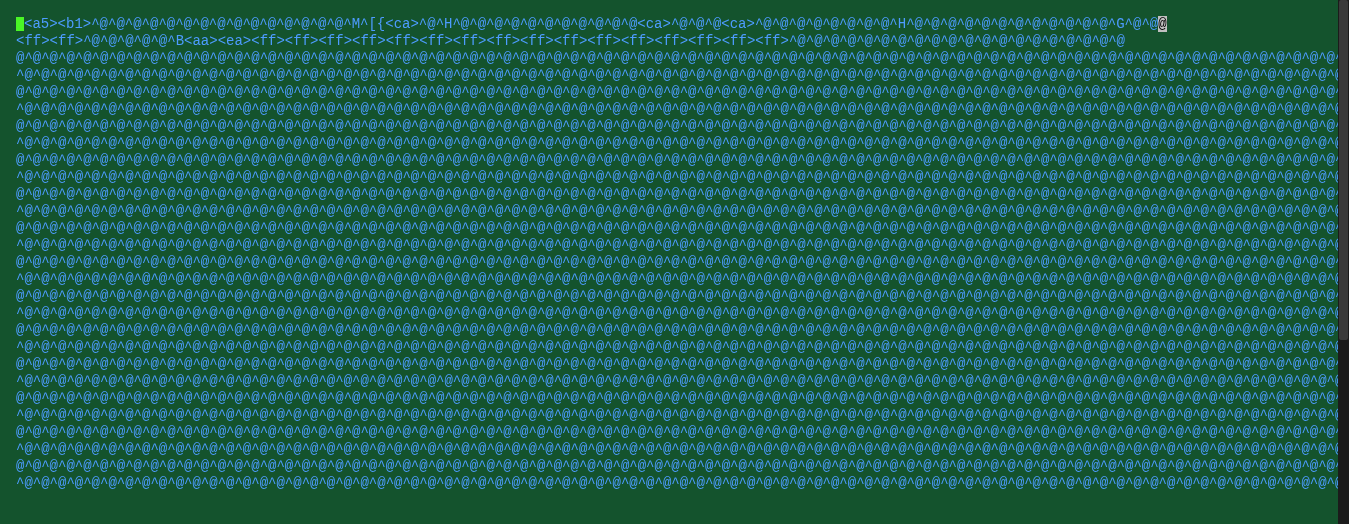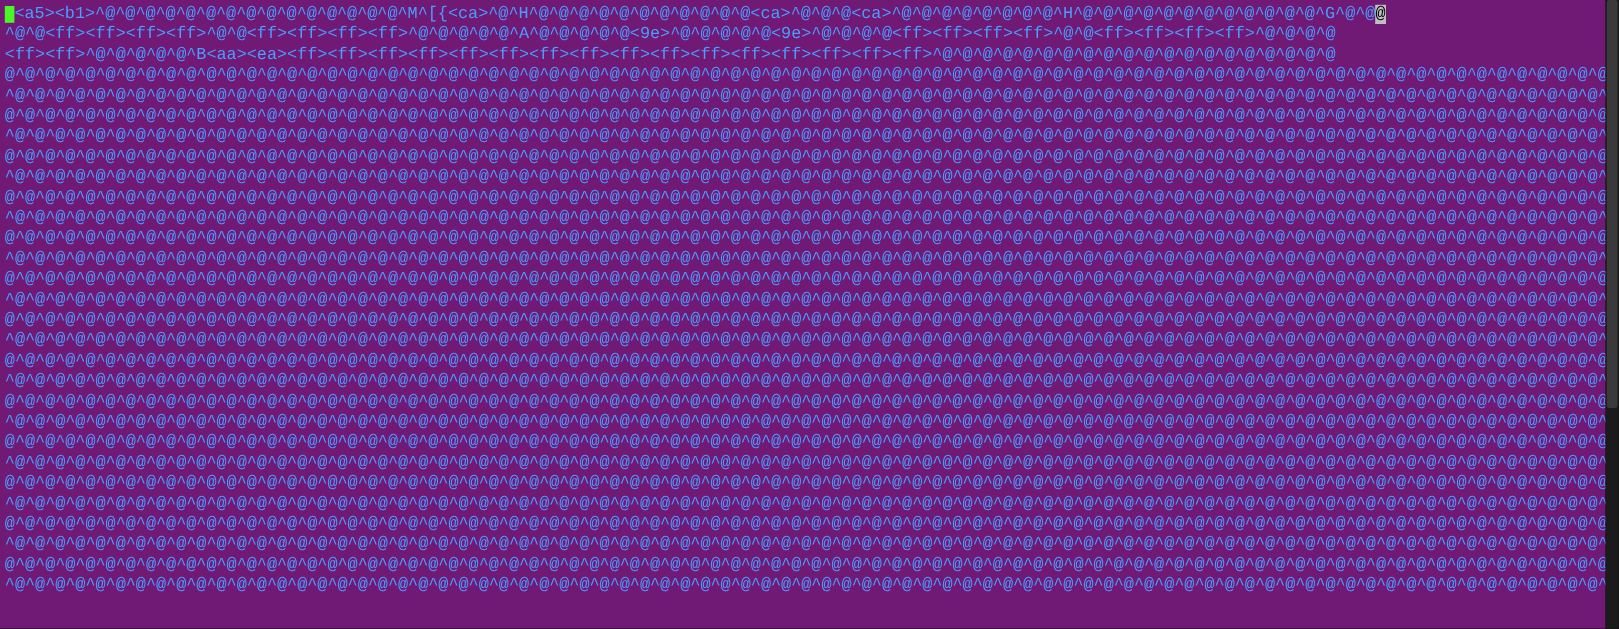--- a/index.html
+++ b/index.html
@@ -9,22 +9,22 @@
     height: 524px;
     background: #000000;
     overflow: hidden;
     font-family: "Consolas", "Courier New", monospace;
     font-size: 14px;
     line-height: 17px;
   }
   .terminal {
     width: 1338px;
     height: 524px;
-    background: #701a75;
-    padding: 4px;
+    background: #14532d;
+    padding: 16px;
     position: relative;
     overflow: hidden;
     box-sizing: border-box;
   }
   .line {
     white-space: pre;
     color: #4d9cff;
     letter-spacing: 0px;
     height: 17px;
   }
@@ -56,21 +56,20 @@
     height: 340px;
     background: #3a3a3a;
     border-radius: 2px;
   }
 </style>
 </head>
 <body>
 
 <div class="terminal" id="term">
     <div class="line"><span class="cursor"></span>&lt;a5&gt;&lt;b1&gt;^@^@^@^@^@^@^@^@^@^@^@^@^@^@^@^M^[{&lt;ca&gt;^@^H^@^@^@^@^@^@^@^@^@^@^@&lt;ca&gt;^@^@^@&lt;ca&gt;^@^@^@^@^@^@^@^@^H^@^@^@^@^@^@^@^@^@^@^@^@^G^@^@<span class="hl">@</span></div>
-    <div class="line">^@^@&lt;ff&gt;&lt;ff&gt;&lt;ff&gt;&lt;ff&gt;^@^@&lt;ff&gt;&lt;ff&gt;&lt;ff&gt;&lt;ff&gt;^@^@^@^@^@^A^@^@^@^@^@&lt;9e&gt;^@^@^@^@^@&lt;9e&gt;^@^@^@^@&lt;ff&gt;&lt;ff&gt;&lt;ff&gt;&lt;ff&gt;^@^@&lt;ff&gt;&lt;ff&gt;&lt;ff&gt;&lt;ff&gt;^@^@^@^@</div>
     <div class="line">&lt;ff&gt;&lt;ff&gt;^@^@^@^@^@^B&lt;aa&gt;&lt;ea&gt;&lt;ff&gt;&lt;ff&gt;&lt;ff&gt;&lt;ff&gt;&lt;ff&gt;&lt;ff&gt;&lt;ff&gt;&lt;ff&gt;&lt;ff&gt;&lt;ff&gt;&lt;ff&gt;&lt;ff&gt;&lt;ff&gt;&lt;ff&gt;&lt;ff&gt;&lt;ff&gt;^@^@^@^@^@^@^@^@^@^@^@^@^@^@^@^@^@^@^@^@</div>
     <div class="line">@^@^@^@^@^@^@^@^@^@^@^@^@^@^@^@^@^@^@^@^@^@^@^@^@^@^@^@^@^@^@^@^@^@^@^@^@^@^@^@^@^@^@^@^@^@^@^@^@^@^@^@^@^@^@^@^@^@^@^@^@^@^@^@^@^@^@^@^@^@^@^@^@^@^@^@^@^@^@^@^@^@^@^@</div>
     <div class="line">^@^@^@^@^@^@^@^@^@^@^@^@^@^@^@^@^@^@^@^@^@^@^@^@^@^@^@^@^@^@^@^@^@^@^@^@^@^@^@^@^@^@^@^@^@^@^@^@^@^@^@^@^@^@^@^@^@^@^@^@^@^@^@^@^@^@^@^@^@^@^@^@^@^@^@^@^@^@^@^@^@^@^@^</div>
     <div class="line">@^@^@^@^@^@^@^@^@^@^@^@^@^@^@^@^@^@^@^@^@^@^@^@^@^@^@^@^@^@^@^@^@^@^@^@^@^@^@^@^@^@^@^@^@^@^@^@^@^@^@^@^@^@^@^@^@^@^@^@^@^@^@^@^@^@^@^@^@^@^@^@^@^@^@^@^@^@^@^@^@^@^@^@</div>
     <div class="line">^@^@^@^@^@^@^@^@^@^@^@^@^@^@^@^@^@^@^@^@^@^@^@^@^@^@^@^@^@^@^@^@^@^@^@^@^@^@^@^@^@^@^@^@^@^@^@^@^@^@^@^@^@^@^@^@^@^@^@^@^@^@^@^@^@^@^@^@^@^@^@^@^@^@^@^@^@^@^@^@^@^@^@^</div>
     <div class="line">@^@^@^@^@^@^@^@^@^@^@^@^@^@^@^@^@^@^@^@^@^@^@^@^@^@^@^@^@^@^@^@^@^@^@^@^@^@^@^@^@^@^@^@^@^@^@^@^@^@^@^@^@^@^@^@^@^@^@^@^@^@^@^@^@^@^@^@^@^@^@^@^@^@^@^@^@^@^@^@^@^@^@^@</div>
     <div class="line">^@^@^@^@^@^@^@^@^@^@^@^@^@^@^@^@^@^@^@^@^@^@^@^@^@^@^@^@^@^@^@^@^@^@^@^@^@^@^@^@^@^@^@^@^@^@^@^@^@^@^@^@^@^@^@^@^@^@^@^@^@^@^@^@^@^@^@^@^@^@^@^@^@^@^@^@^@^@^@^@^@^@^@^</div>
     <div class="line">@^@^@^@^@^@^@^@^@^@^@^@^@^@^@^@^@^@^@^@^@^@^@^@^@^@^@^@^@^@^@^@^@^@^@^@^@^@^@^@^@^@^@^@^@^@^@^@^@^@^@^@^@^@^@^@^@^@^@^@^@^@^@^@^@^@^@^@^@^@^@^@^@^@^@^@^@^@^@^@^@^@^@^@</div>
     <div class="line">^@^@^@^@^@^@^@^@^@^@^@^@^@^@^@^@^@^@^@^@^@^@^@^@^@^@^@^@^@^@^@^@^@^@^@^@^@^@^@^@^@^@^@^@^@^@^@^@^@^@^@^@^@^@^@^@^@^@^@^@^@^@^@^@^@^@^@^@^@^@^@^@^@^@^@^@^@^@^@^@^@^@^@^</div>
     <div class="line">@^@^@^@^@^@^@^@^@^@^@^@^@^@^@^@^@^@^@^@^@^@^@^@^@^@^@^@^@^@^@^@^@^@^@^@^@^@^@^@^@^@^@^@^@^@^@^@^@^@^@^@^@^@^@^@^@^@^@^@^@^@^@^@^@^@^@^@^@^@^@^@^@^@^@^@^@^@^@^@^@^@^@^@</div>

